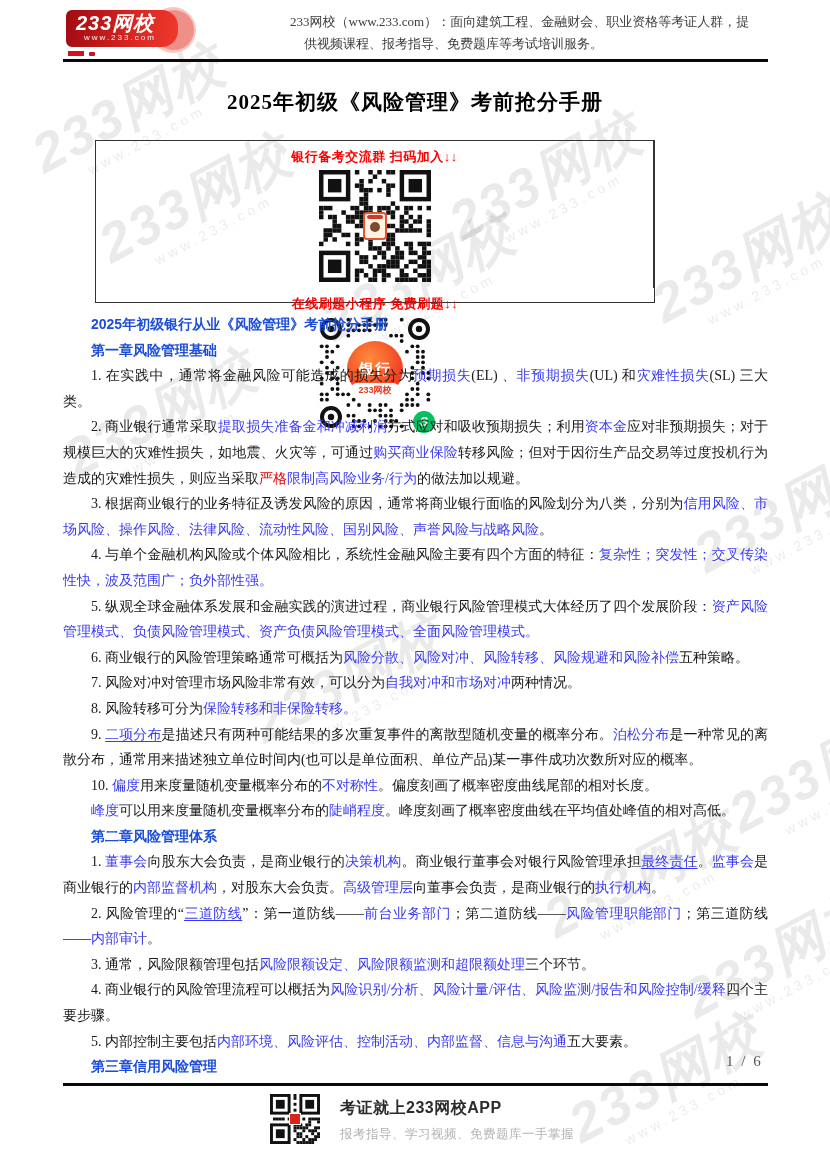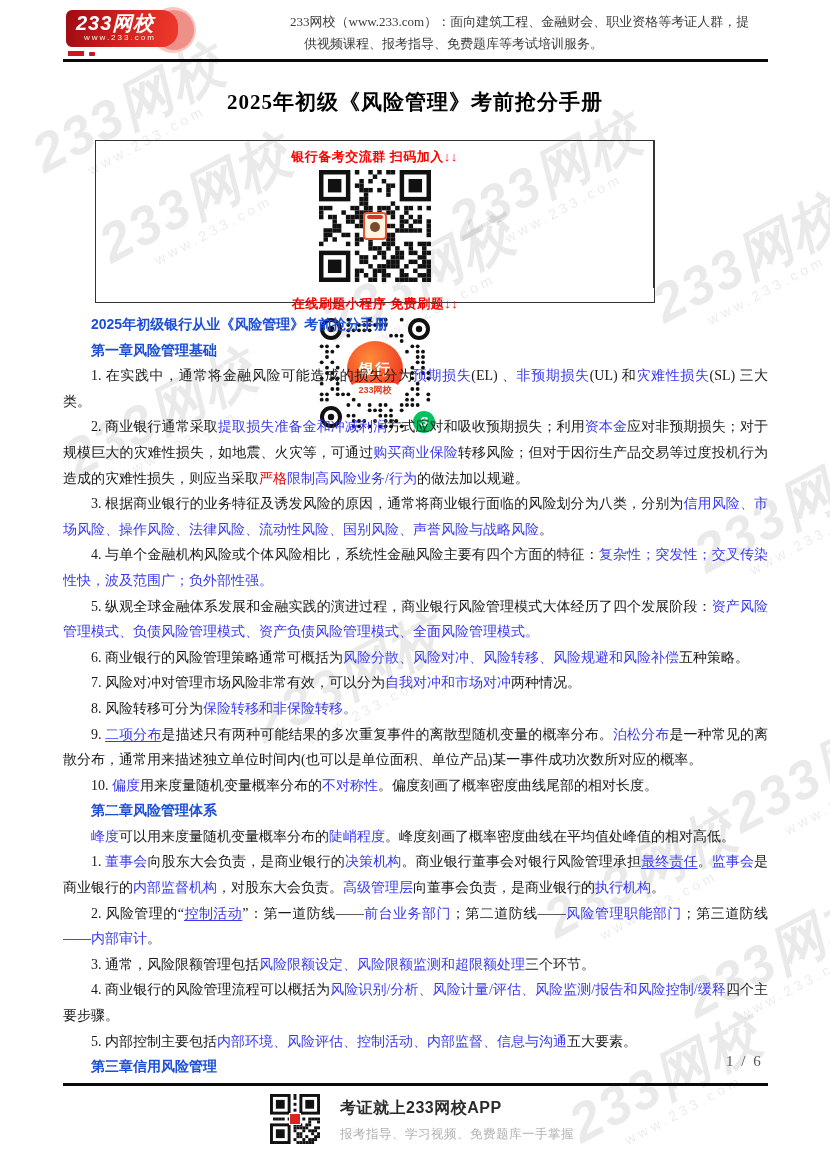--- a/index.html
+++ b/index.html
@@ -497,24 +497,24 @@
       <p class="para"><span>1. 在实践中，通常将金融风险可能造成的损失分为</span><span class="t-blue">预期损失</span><span>(EL) 、</span><span class="t-blue">非预期损失</span><span>(UL) 和</span><span class="t-blue">灾难性损失</span><span>(SL) 三大类。</span></p>
       <p class="para"><span>2. 商业银行通常采取</span><span class="t-blue">提取损失准备金和冲减利润</span><span>方式应对和吸收预期损失；利用</span><span class="t-blue">资本金</span><span>应对非预期损失；对于规模巨大的灾难性损失，如地震、火灾等，可通过</span><span class="t-blue">购买商业保险</span><span>转移风险；但对于因衍生产品交易等过度投机行为造成的灾难性损失，则应当采取</span><span class="t-red">严格</span><span class="t-blue">限制高风险业务/行为</span><span>的做法加以规避。</span></p>
       <p class="para"><span>3. 根据商业银行的业务特征及诱发风险的原因，通常将商业银行面临的风险划分为八类，分别为</span><span class="t-blue">信用风险、市场风险、操作风险、法律风险、流动性风险、国别风险、声誉风险与战略风险</span><span>。</span></p>
       <p class="para"><span>4. 与单个金融机构风险或个体风险相比，系统性金融风险主要有四个方面的特征：</span><span class="t-blue">复杂性；突发性；交叉传染性快，波及范围广；负外部性强。</span></p>
       <p class="para"><span>5. 纵观全球金融体系发展和金融实践的演进过程，商业银行风险管理模式大体经历了四个发展阶段：</span><span class="t-blue">资产风险管理模式、负债风险管理模式、资产负债风险管理模式、全面风险管理模式。</span></p>
       <p class="para"><span>6. 商业银行的风险管理策略通常可概括为</span><span class="t-blue">风险分散、风险对冲、风险转移、风险规避和风险补偿</span><span>五种策略。</span></p>
       <p class="para"><span>7. 风险对冲对管理市场风险非常有效，可以分为</span><span class="t-blue">自我对冲和市场对冲</span><span>两种情况。</span></p>
       <p class="para"><span>8. 风险转移可分为</span><span class="t-blue">保险转移和非保险转移。</span></p>
       <p class="para"><span>9. </span><span class="t-blue t-u">二项分布</span><span>是描述只有两种可能结果的多次重复事件的离散型随机变量的概率分布。</span><span class="t-blue">泊松分布</span><span>是一种常见的离散分布，通常用来描述独立单位时间内(也可以是单位面积、单位产品)某一事件成功次数所对应的概率。</span></p>
       <p class="para"><span>10. </span><span class="t-blue">偏度</span><span>用来度量随机变量概率分布的</span><span class="t-blue">不对称性</span><span>。偏度刻画了概率密度曲线尾部的相对长度。</span></p>
+      <p class="para"><span class="t-blue">峰度</span><span>可以用来度量随机变量概率分布的</span><span class="t-blue">陡峭程度</span><span>。峰度刻画了概率密度曲线在平均值处峰值的相对高低。</span></p>
       <p class="para para-bold"><span>第二章风险管理体系</span></p>
-      <p class="para"><span class="t-blue">峰度</span><span>可以用来度量随机变量概率分布的</span><span class="t-blue">陡峭程度</span><span>。峰度刻画了概率密度曲线在平均值处峰值的相对高低。</span></p>
       <p class="para"><span>1. </span><span class="t-blue">董事会</span><span>向股东大会负责，是商业银行的</span><span class="t-blue">决策机构</span><span>。商业银行董事会对银行风险管理承担</span><span class="t-blue t-u">最终责任</span><span>。</span><span class="t-blue">监事会</span><span>是商业银行的</span><span class="t-blue">内部监督机构</span><span>，对股东大会负责。</span><span class="t-blue">高级管理层</span><span>向董事会负责，是商业银行的</span><span class="t-blue">执行机构</span><span>。</span></p>
-      <p class="para"><span>2. 风险管理的“</span><span class="t-blue t-u">控制活动</span><span>”：第一道防线——</span><span class="t-blue">前台业务部门</span><span>；第二道防线——</span><span class="t-blue">风险管理职能部门</span><span>；第三道防线——</span><span class="t-blue">内部审计</span><span>。</span></p>
+      <p class="para"><span>2. 风险管理的“</span><span class="t-blue t-u">三道防线</span><span>”：第一道防线——</span><span class="t-blue">前台业务部门</span><span>；第二道防线——</span><span class="t-blue">风险管理职能部门</span><span>；第三道防线——</span><span class="t-blue">内部审计</span><span>。</span></p>
       <p class="para"><span>3. 通常，风险限额管理包括</span><span class="t-blue">风险限额设定、风险限额监测和超限额处理</span><span>三个环节。</span></p>
       <p class="para"><span>4. 商业银行的风险管理流程可以概括为</span><span class="t-blue">风险识别/分析、风险计量/评估、风险监测/报告和风险控制/缓释</span><span>四个主要步骤。</span></p>
       <p class="para"><span>5. 内部控制主要包括</span><span class="t-blue">内部环境、风险评估、控制活动、内部监督、信息与沟通</span><span>五大要素。</span></p>
       <p class="para para-bold"><span>第三章信用风险管理</span></p>
     </div>
 
   <div class="rule bottom-rule"></div>
   <div class="footer-qr">
     <svg id="qr-footer" width="50" height="50">
         <rect width="50" height="50" fill="#fff"></rect>

